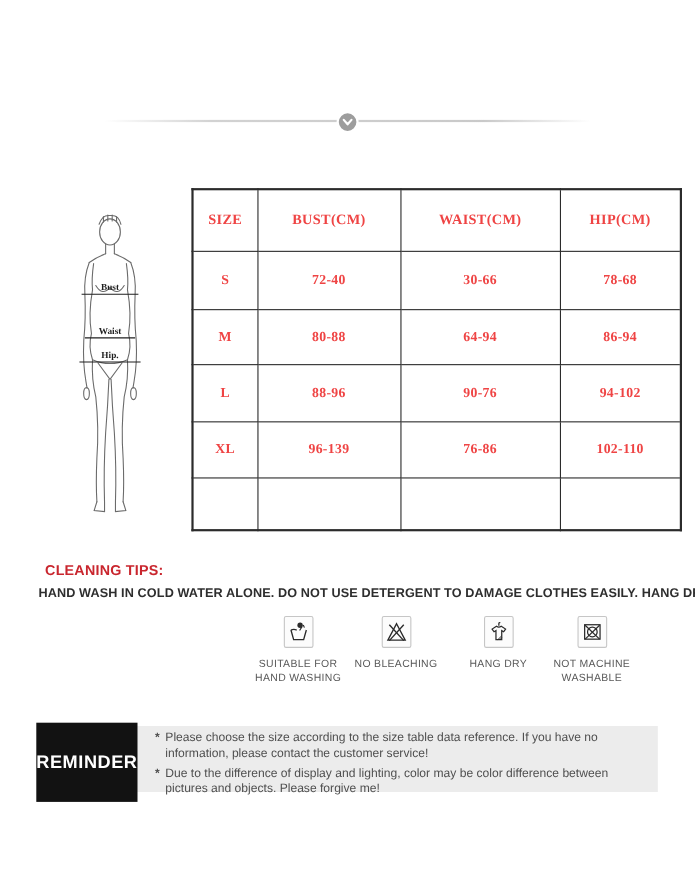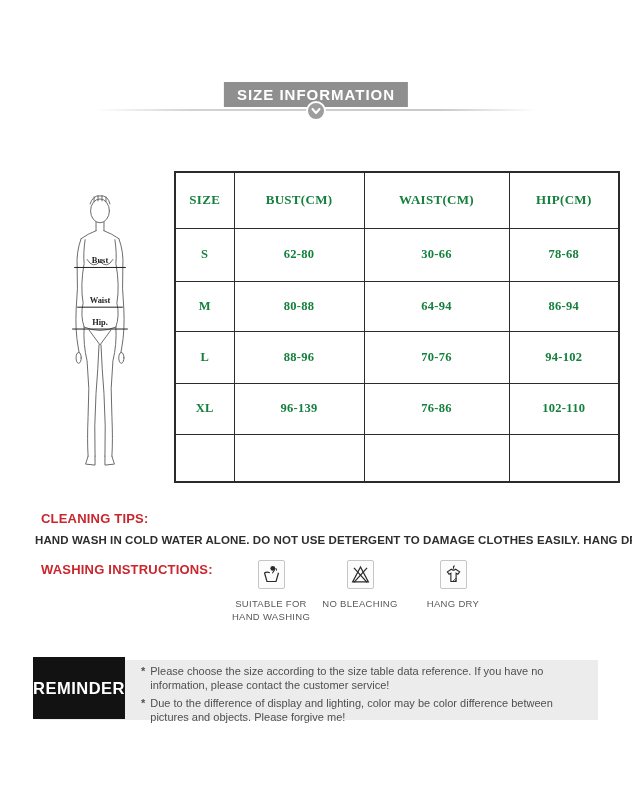--- a/index.html
+++ b/index.html
@@ -25,21 +25,21 @@
   
   .figure-wrap{position:absolute;left:46px;top:190px;width:108px;height:288px;}
   
   .size-table{
     position:absolute;left:174px;top:171px;width:444px;
     border-collapse:collapse;table-layout:fixed;
     font-family:"Liberation Serif","DejaVu Serif",serif;
   }
   .size-table td{
     border:1px solid #2b2b2b;text-align:center;vertical-align:middle;
-    font-weight:bold;color:#15803d;font-size:12.5px;letter-spacing:0.3px;
+    font-weight:bold;color:#ef4444;font-size:12.5px;letter-spacing:0.3px;
   }
   .size-table{border:2px solid #2b2b2b;}
   .size-table .hrow td{font-size:13px;}
   
   .sec-title{
     position:absolute;left:41px;color:#c9262e;font-weight:bold;font-size:13px;
     letter-spacing:0.2px;white-space:nowrap;
   }
   .tips-text{
     position:absolute;left:35px;top:534px;color:#2e2e2e;font-size:11.5px;
@@ -54,39 +54,36 @@
     width:25px;height:27px;border:1px solid #c6c6c6;background:#fcfcfc;border-radius:2px;
     display:flex;align-items:center;justify-content:center;
   }
   .wash-label{
     margin-top:9px;color:#595959;font-size:9.5px;line-height:12.5px;text-align:center;
     letter-spacing:0.3px;white-space:nowrap;
   }
   
   .reminder-panel{position:absolute;left:40px;top:660px;width:558px;height:60px;background:#ececec;}
   .reminder-box{
-    position:absolute;left:33px;top:657px;width:92px;height:62px;background:#121212;
+    position:absolute;left:33px;top:657px;width:92px;height:72px;background:#121212;
     color:#ffffff;display:flex;align-items:center;justify-content:center;
     font-size:16.5px;font-weight:bold;letter-spacing:0.5px;
   }
   .reminder-notes{
     position:absolute;left:141px;top:665px;width:452px;display:flex;flex-direction:column;gap:5px;
   }
   .note{display:flex;gap:5px;color:#4f4f4f;font-size:11px;line-height:13.5px;}
   .note .marker{flex:0 0 auto;font-weight:bold;color:#4f4f4f;}
 </style>
 </head>
 <body>
 
 <div class="page">
 
   <div class="hdr-line"></div>
-  <div class="hdr-box">
-    <span>SIZE INFORMATION</span>
-  </div>
   <div class="hdr-chevron">
     <svg width="10" height="8" viewBox="0 0 10 8">
       <polyline points="1.5,2 5,6 8.5,2" fill="none" stroke="#ffffff" stroke-width="2" stroke-linecap="round" stroke-linejoin="round"></polyline>
     </svg>
   </div>
 
   <div class="figure-wrap">
     <svg width="108" height="288" viewBox="0 0 100 290">
       <g fill="none" stroke="#6b6b6b" stroke-width="1" stroke-linecap="round">
         <ellipse cx="50" cy="21" rx="9.5" ry="12"></ellipse>
@@ -138,55 +135,54 @@
       </colgroup>
     <tbody>
         <tr class="hrow" style="height:56px">
       <td>SIZE</td>
       <td>BUST(CM)</td>
       <td>WAIST(CM)</td>
       <td>HIP(CM)</td>
     </tr>
     <tr style="height:53px">
       <td>S</td>
-      <td>62-80</td>
+      <td>72-40</td>
       <td>30-66</td>
       <td>78-68</td>
     </tr>
     <tr style="height:50px">
       <td>M</td>
       <td>80-88</td>
       <td>64-94</td>
       <td>86-94</td>
     </tr>
     <tr style="height:52px">
       <td>L</td>
       <td>88-96</td>
-      <td>70-76</td>
+      <td>90-76</td>
       <td>94-102</td>
     </tr>
     <tr style="height:51px">
       <td>XL</td>
       <td>96-139</td>
       <td>76-86</td>
       <td>102-110</td>
     </tr>
     <tr style="height:48px">
       <td></td>
           <td></td>
       <td></td>
           <td></td>
     </tr>
   </tbody>
     </table>
 
   <div class="sec-title" style="top:511px">CLEANING TIPS:</div>
   <div class="tips-text">HAND WASH IN COLD WATER ALONE. DO NOT USE DETERGENT TO DAMAGE CLOTHES EASILY. HANG DRY IN SHADE.</div>
 
-  <div class="sec-title" style="top:562px">WASHING INSTRUCTIONS:</div>
 
   <div class="wash-item" style="left:360px">
     <div class="wash-iconbox">
       <svg width="21" height="21" viewBox="0 0 24 24" fill="none" stroke="#2a2a2a" stroke-width="1.4">
         <path d="M12 3.5 L21 20.5 L3 20.5 Z"></path>
         <path d="M4.5 4.5 L19.5 21"></path>
           <path d="M19.5 4.5 L4.5 21"></path>
       </svg>
     </div>
     <div class="wash-label">
@@ -217,20 +213,34 @@
         <path d="M9.5 6 L5 9 L7 11.8 L9 10.6 L9 20 L15 20 L15 10.6 L17 11.8 L19 9 L14.5 6 Q12 8 9.5 6 Z"></path>
         <path d="M11 20 L15 16 M13 20 L15 18" stroke-width="1"></path>
       </svg>
     </div>
     <div class="wash-label">
       <div>HANG DRY</div>
       <div></div>
     </div>
   </div>
 
+  <div class="wash-item" style="left:538px">
+    <div class="wash-iconbox">
+      <svg width="21" height="21" viewBox="0 0 24 24" fill="none" stroke="#2a2a2a" stroke-width="1.3">
+        <rect x="4" y="4.5" width="16" height="15"></rect>
+        <circle cx="12" cy="12" r="5"></circle>
+        <path d="M4.5 5 L19.5 19.5"></path>
+          <path d="M19.5 5 L4.5 19.5"></path>
+      </svg>
+    </div>
+    <div class="wash-label">
+      <div>NOT MACHINE</div>
+      <div>WASHABLE</div>
+    </div>
+  </div>
 
   <div class="reminder-panel"></div>
   <div class="reminder-box">
     <span>REMINDER</span>
   </div>
   <div class="reminder-notes">
     <div class="note">
       <span class="marker">*</span>
       <span>Please choose the size according to the size table data reference. If you have no information, please contact the customer service!</span>
     </div>

